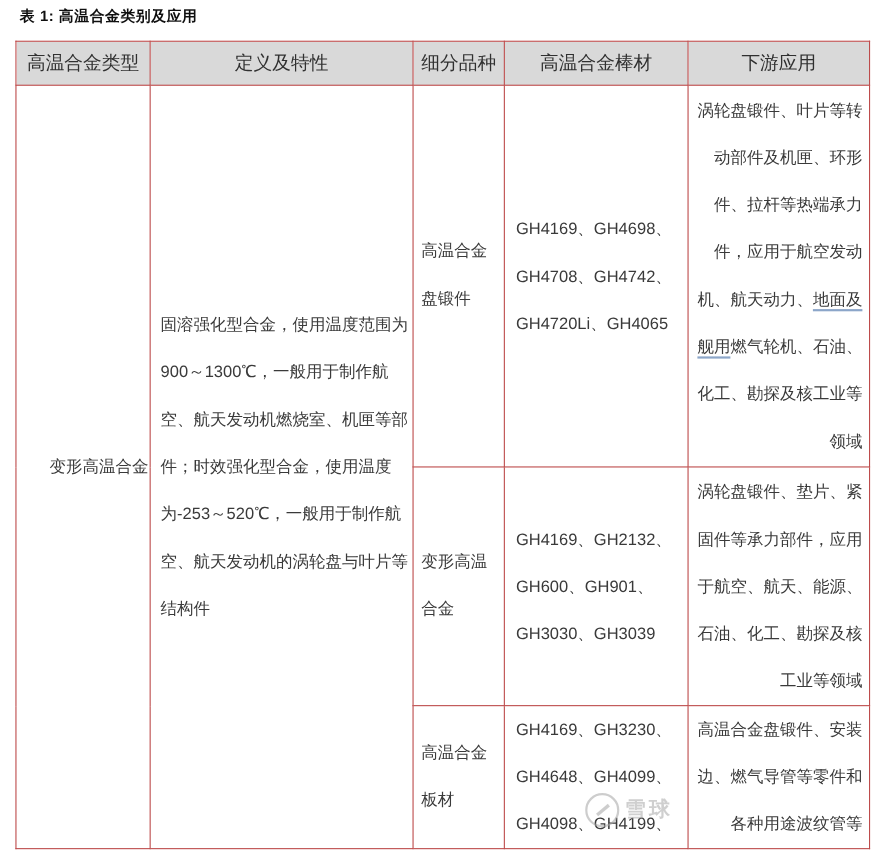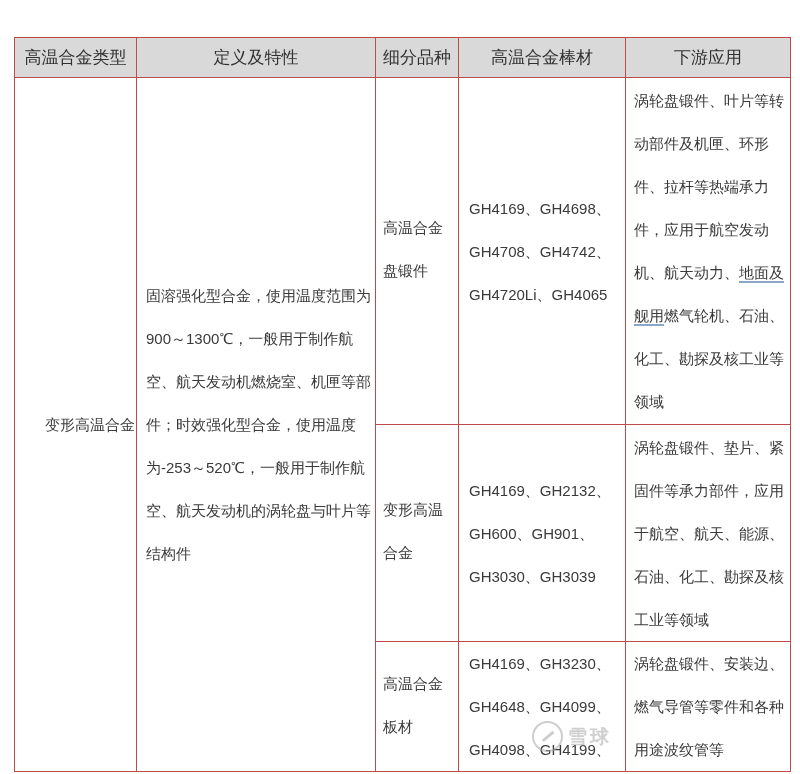--- a/index.html
+++ b/index.html
@@ -27,21 +27,21 @@
     font-size:17px; text-align:center; color:#303030;
   }
   .alloy-table tbody td { vertical-align:middle; line-height:43px; background:#ffffff; }
   tr.row1 { height:347px; }
   tr.row2 { height:217px; }
   tr.row3 { height:129px; }
   td.c1 { text-align:right; }
   td.c2 { padding:0 3px 0 9px; text-align:left; word-break:break-word; }
   td.c3 { padding:0 4px 0 7px;font-family:Liberation Mono, monospace; }
   td.c4 { padding:0 4px 0 10px; }
-  td.c5 { padding:0 6px 0 8px; }
+  td.c5 { padding:0 6px 0 8px;text-align:right; }
   .u-seg { border-bottom:2px solid #8ca6c9; }
   .watermark {
     position:absolute; left:532px; top:721px;
     display:flex; align-items:center; opacity:0.55;
     pointer-events:none; z-index:5;
   }
   .wm-logo {
     width:27px; height:27px; border:2.5px solid #a6a6a6; border-radius:50%;
     display:inline-flex; align-items:center; justify-content:center;
     margin-right:5px; flex:0 0 auto;
@@ -53,20 +53,21 @@
   .wm-text {
     font-size:19px; font-weight:600; letter-spacing:3px; color:#a9a9a9;
     line-height:1;
   }
 </style>
 </head>
 <body>
 
 <div class="page">
 
+  <div class="doc-title">表 1: 高温合金类别及应用</div>
 
   <table class="alloy-table">
     <colgroup>
       <col style="width:122px">
       <col style="width:239px">
       <col style="width:83px">
       <col style="width:167px">
       <col style="width:165px">
     </colgroup>
     <thead>
@@ -87,21 +88,21 @@
         <td class="c5"><span>涡轮盘锻件、叶片等转动部件及机匣、环形件、拉杆等热端承力件，应用于航空发动机、航天动力、</span><span class="u-seg">地面及舰用</span><span>燃气轮机、石油、化工、勘探及核工业等领域</span></td>
       </tr>
       <tr class="row2">
         <td class="c3">变形高温合金</td>
         <td class="c4">GH4169、GH2132、GH600、GH901、GH3030、GH3039</td>
         <td class="c5">涡轮盘锻件、垫片、紧固件等承力部件，应用于航空、航天、能源、石油、化工、勘探及核工业等领域</td>
       </tr>
       <tr class="row3">
         <td class="c3">高温合金板材</td>
         <td class="c4">GH4169、GH3230、GH4648、GH4099、GH4098、GH4199、</td>
-        <td class="c5">涡轮盘锻件、安装边、燃气导管等零件和各种用途波纹管等</td>
+        <td class="c5">高温合金盘锻件、安装边、燃气导管等零件和各种用途波纹管等</td>
       </tr>
     </tbody>
   </table>
 
   <div class="watermark">
     <span class="wm-logo"></span>
     <span class="wm-text">雪球</span>
   </div>
 
 </div>

